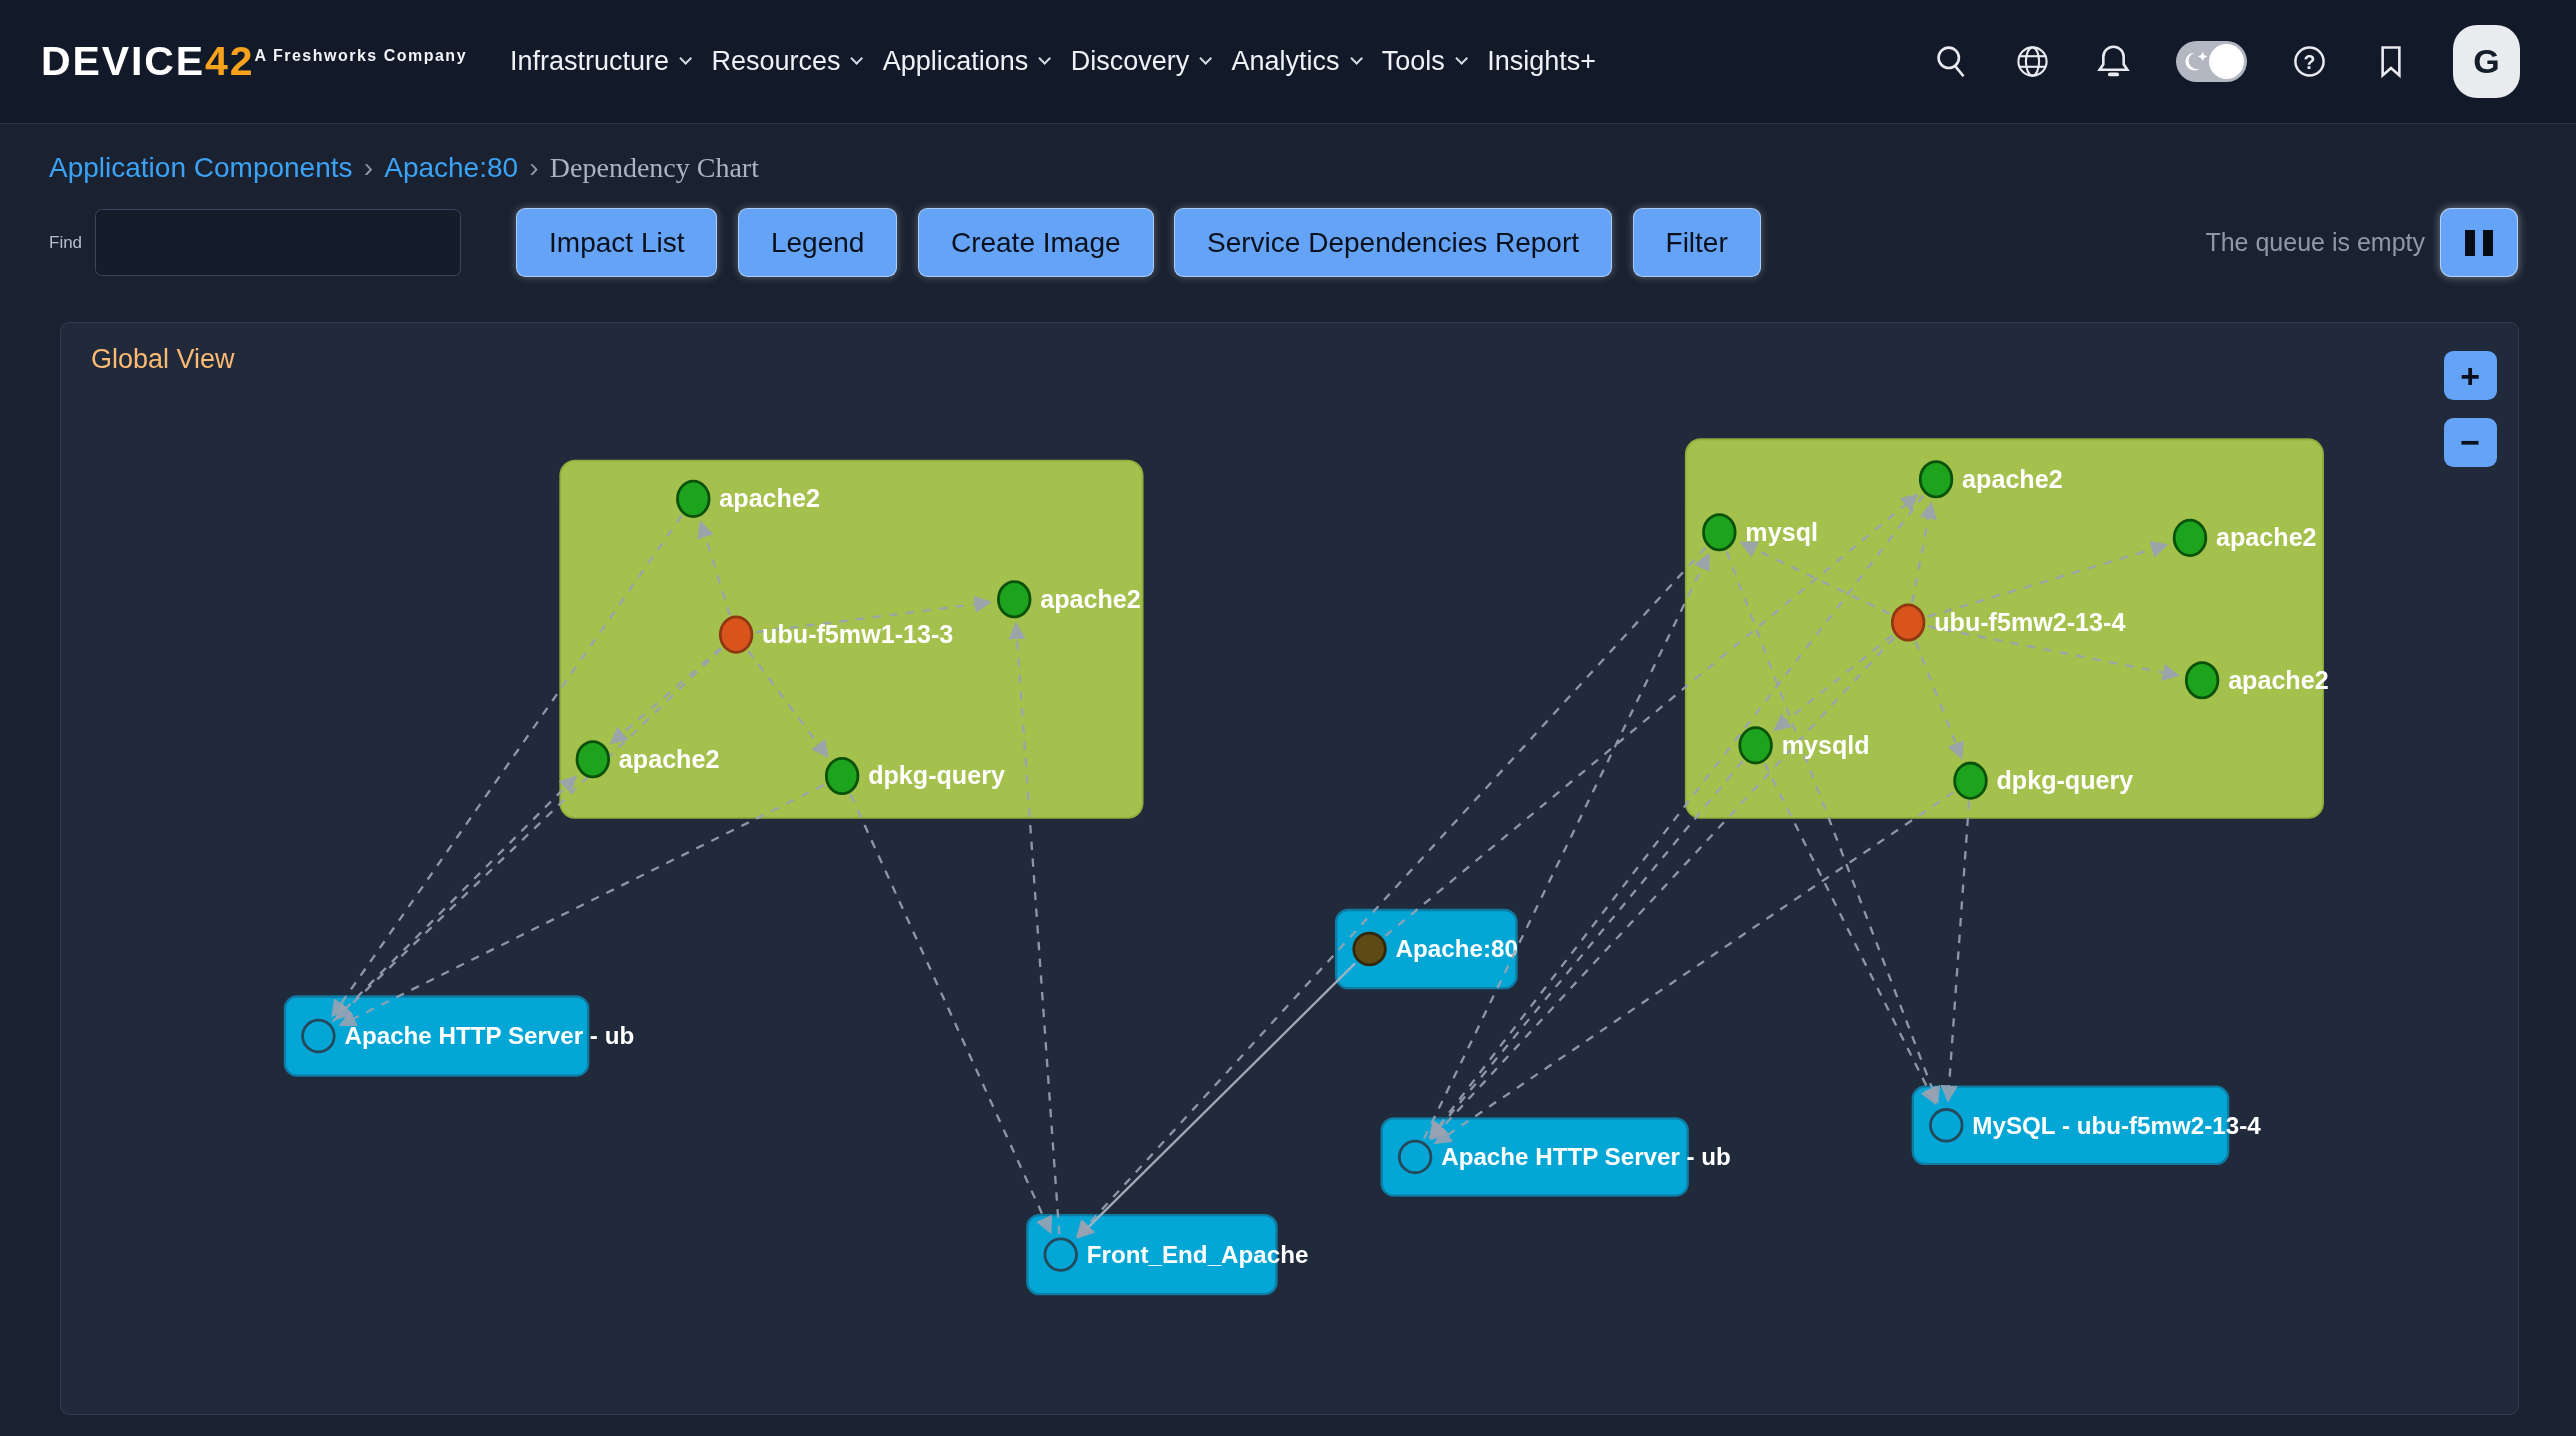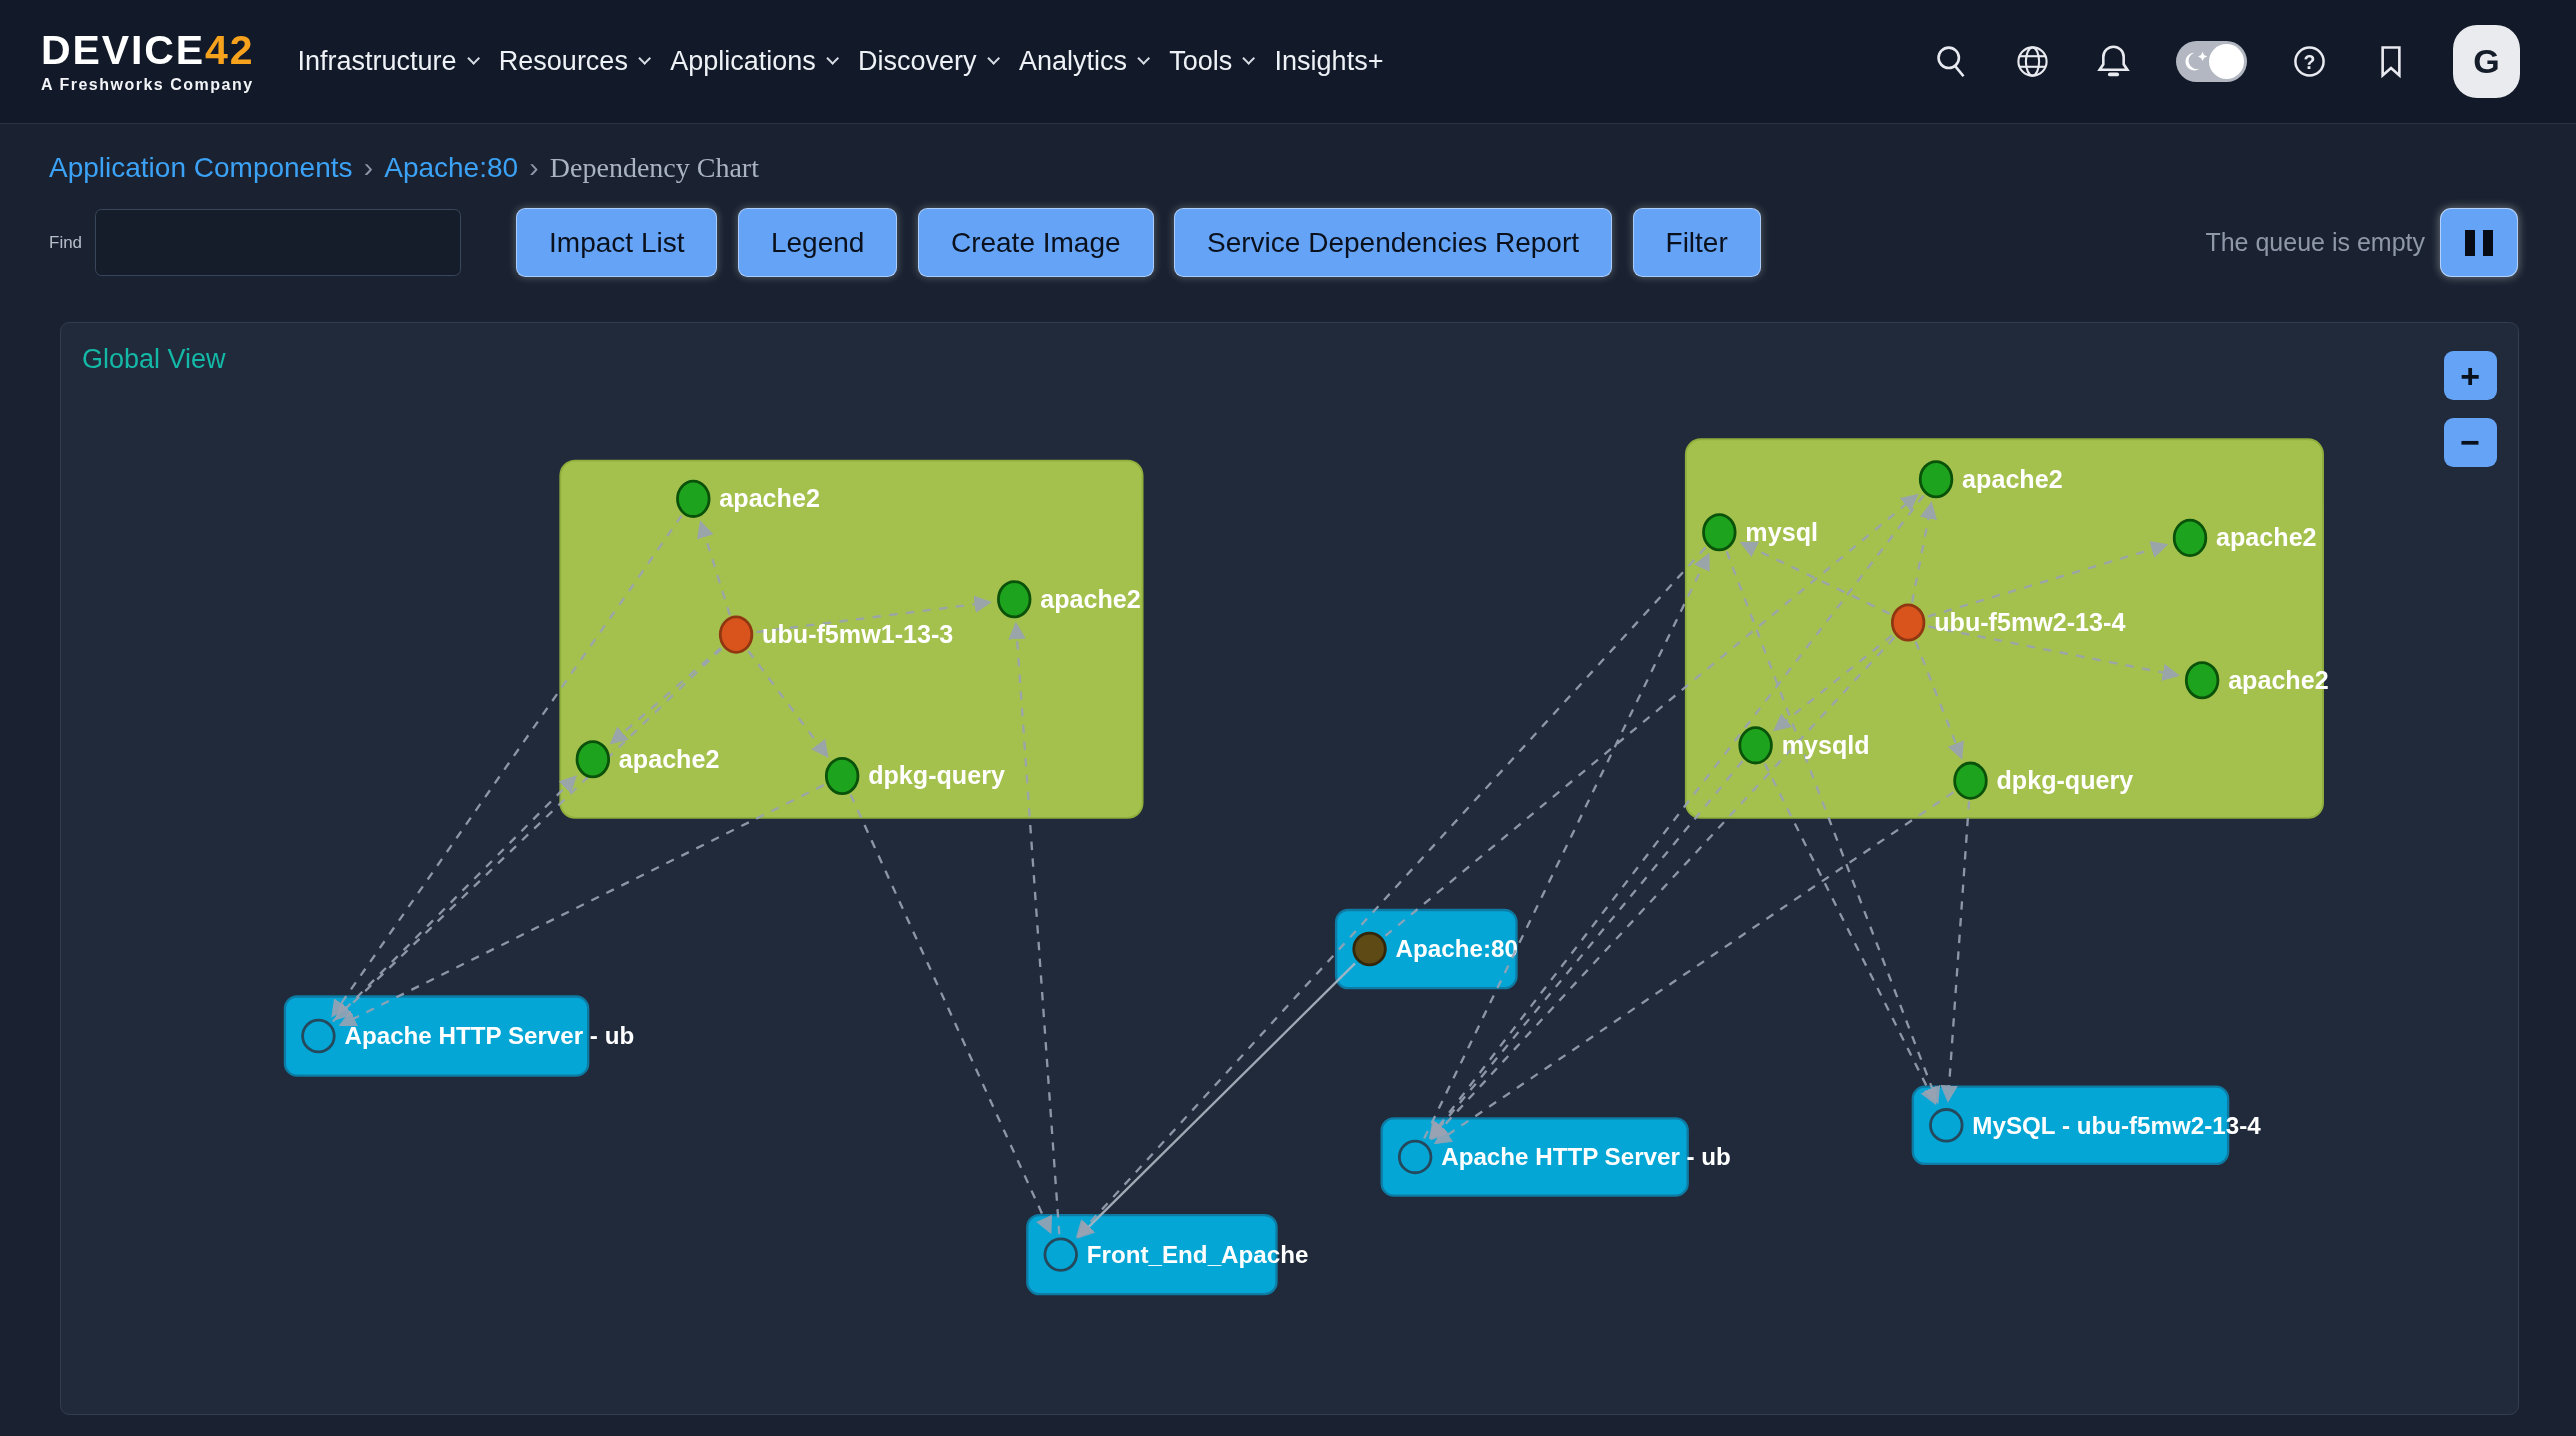--- a/index.html
+++ b/index.html
@@ -7,21 +7,21 @@
   body {
     background:#1a2231;
     font-family:"Liberation Sans","DejaVu Sans",sans-serif;
     color:#e9ecf2;
   }
   
   .navbar {
     height:124px; background:#121a29; border-bottom:0.9px solid #2a3342;
     display:flex; align-items:center; padding:0 56px 0 41px;
   }
-  .logo { display:flex; flex-direction:column; line-height:1; margin-right:43px; }
+  .logo { display:flex; flex-direction:row; line-height:1; margin-right:43px; }
   .logo-main { font-size:41px; font-weight:800; letter-spacing:1.9px; color:#ffffff; white-space:nowrap; }
   .logo-main .orange { color:#f6a21d; }
   .logo-sub { font-size:16px; font-weight:700; letter-spacing:1.5px; color:#f2f4f8; margin-top:6.5px; white-space:nowrap; }
   .main-nav { display:flex; align-items:center; gap:21px; }
   .nav-item { font-size:27px; font-weight:500; color:#eef1f6; cursor:pointer; white-space:nowrap; display:flex; align-items:center; }
   .chev { display:inline-block; width:9.3px; height:9.3px; border-right:2.4px solid #d7dce4; border-bottom:2.4px solid #d7dce4; transform:rotate(45deg); margin-left:12px; margin-top:-5.6px; }
   .nav-right { margin-left:auto; display:flex; align-items:center; gap:44px; }
   .nav-icon { width:37px; height:37px; display:flex; align-items:center; justify-content:center; cursor:pointer; }
   .toggle { width:71px; height:41px; border-radius:20.5px; background:#b2b7c2; position:relative; cursor:pointer; flex:0 0 auto; }
   .toggle .knob { position:absolute; right:2.8px; top:2.8px; width:35px; height:35px; border-radius:50%; background:#ffffff; }
@@ -52,21 +52,21 @@
     width:78px; height:69px; border-radius:11.2px; background:#64a3f6;
     border:0.9px solid rgba(255,255,255,.5); box-shadow:0 0 9.3px rgba(255,255,255,.4);
     display:flex; align-items:center; justify-content:center; gap:8.4px; cursor:pointer;
   }
   .pause-btn .bar { width:10.2px; height:26px; background:#070c16; display:block; }
   
   .panel {
     position:absolute; left:60px; top:322px; width:2459px; height:1093px;
     background:#202a3a; border:0.9px solid #323d50; border-radius:9.3px; overflow:hidden;
   }
-  .panel-title { position:absolute; left:21px; top:20.5px; font-size:27px; font-weight:500; color:#14b8a6; z-index:3; }
+  .panel-title { position:absolute; left:30px; top:20.5px; font-size:27px; font-weight:500; color:#fdba74; z-index:3; }
   .zoom-controls { position:absolute; right:21.4px; top:28px; display:flex; flex-direction:column; gap:17.7px; z-index:3; }
   .zoom-btn {
     width:53px; height:49px; border-radius:9.3px; background:#64a3f6; border:none;
     font-size:34px; font-weight:600; color:#0a101c; cursor:pointer; line-height:1;
     display:flex; align-items:center; justify-content:center; font-family:inherit;
   }
   #graph-svg { position:absolute; left:0; top:0; z-index:1; }
   .edge-dashed { stroke-dasharray:9 9; }
   .proc-label { font-size:27px; font-weight:700; fill:#ffffff; }
   .svc-label { font-size:26px; font-weight:700; fill:#ffffff; }

